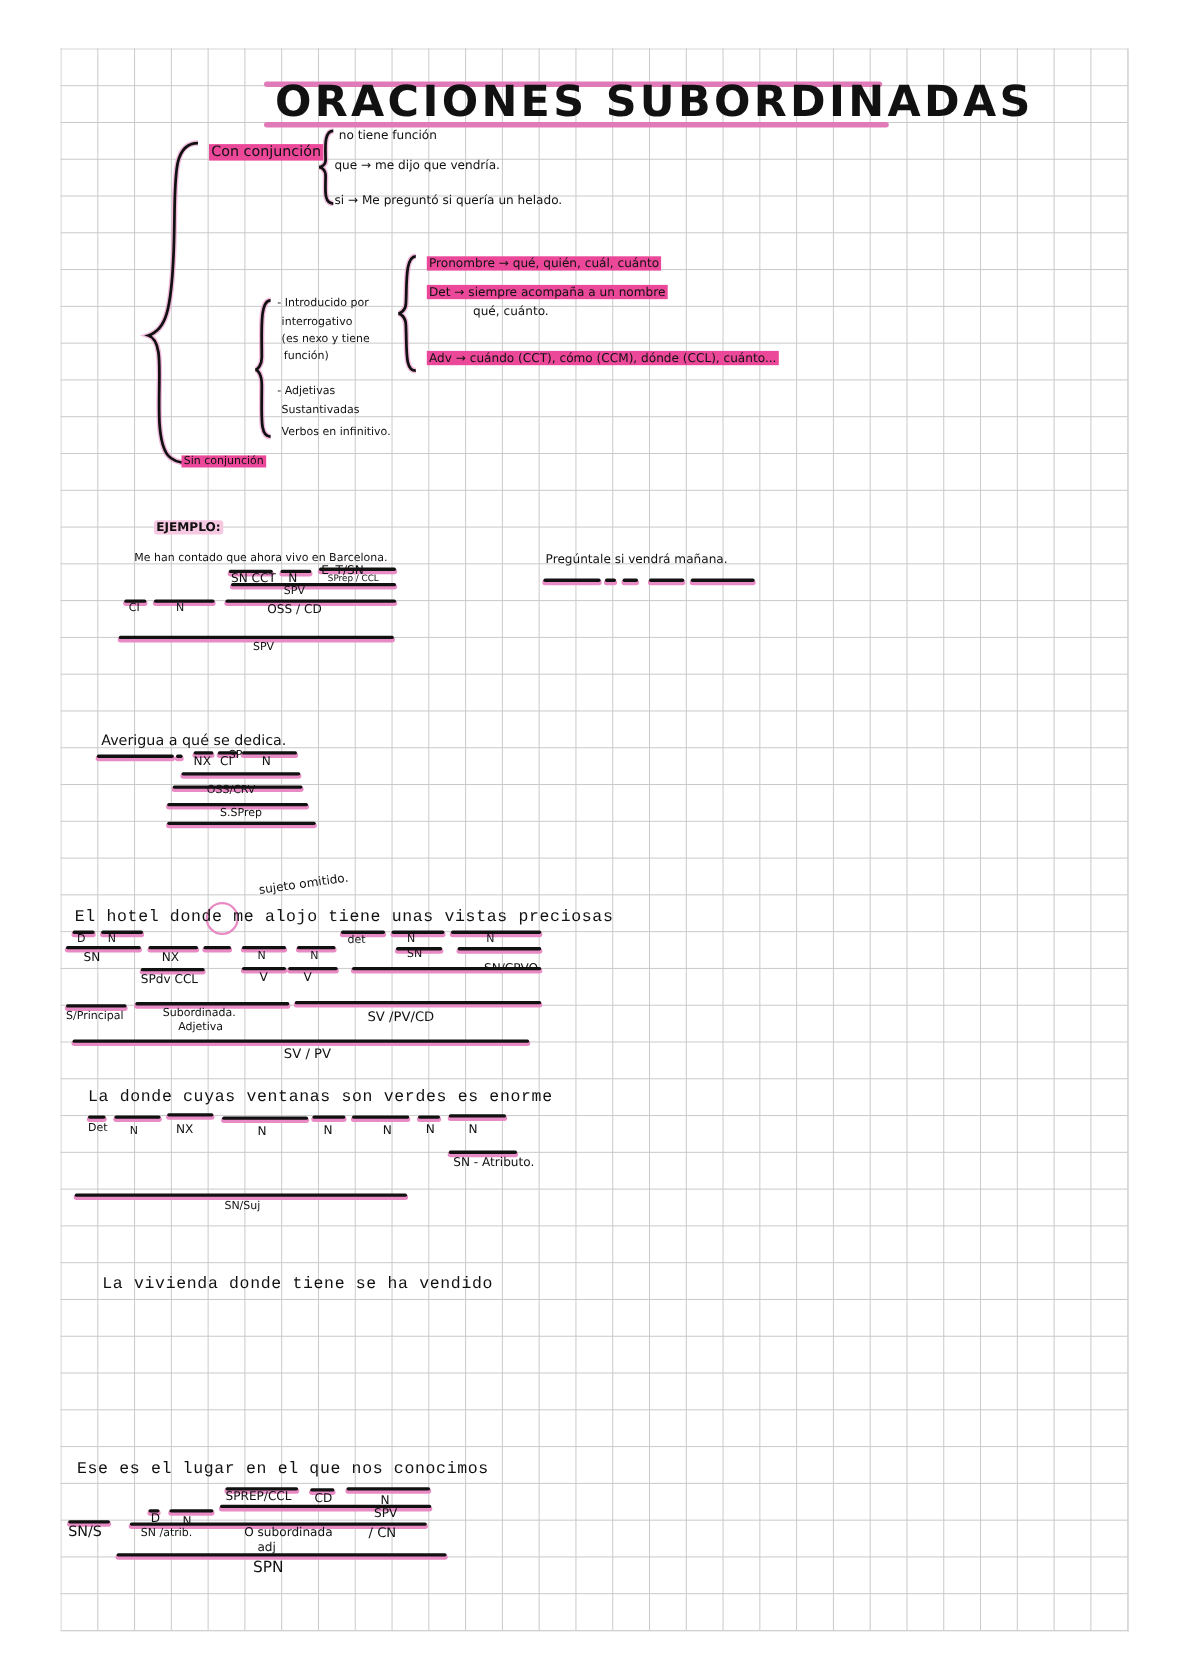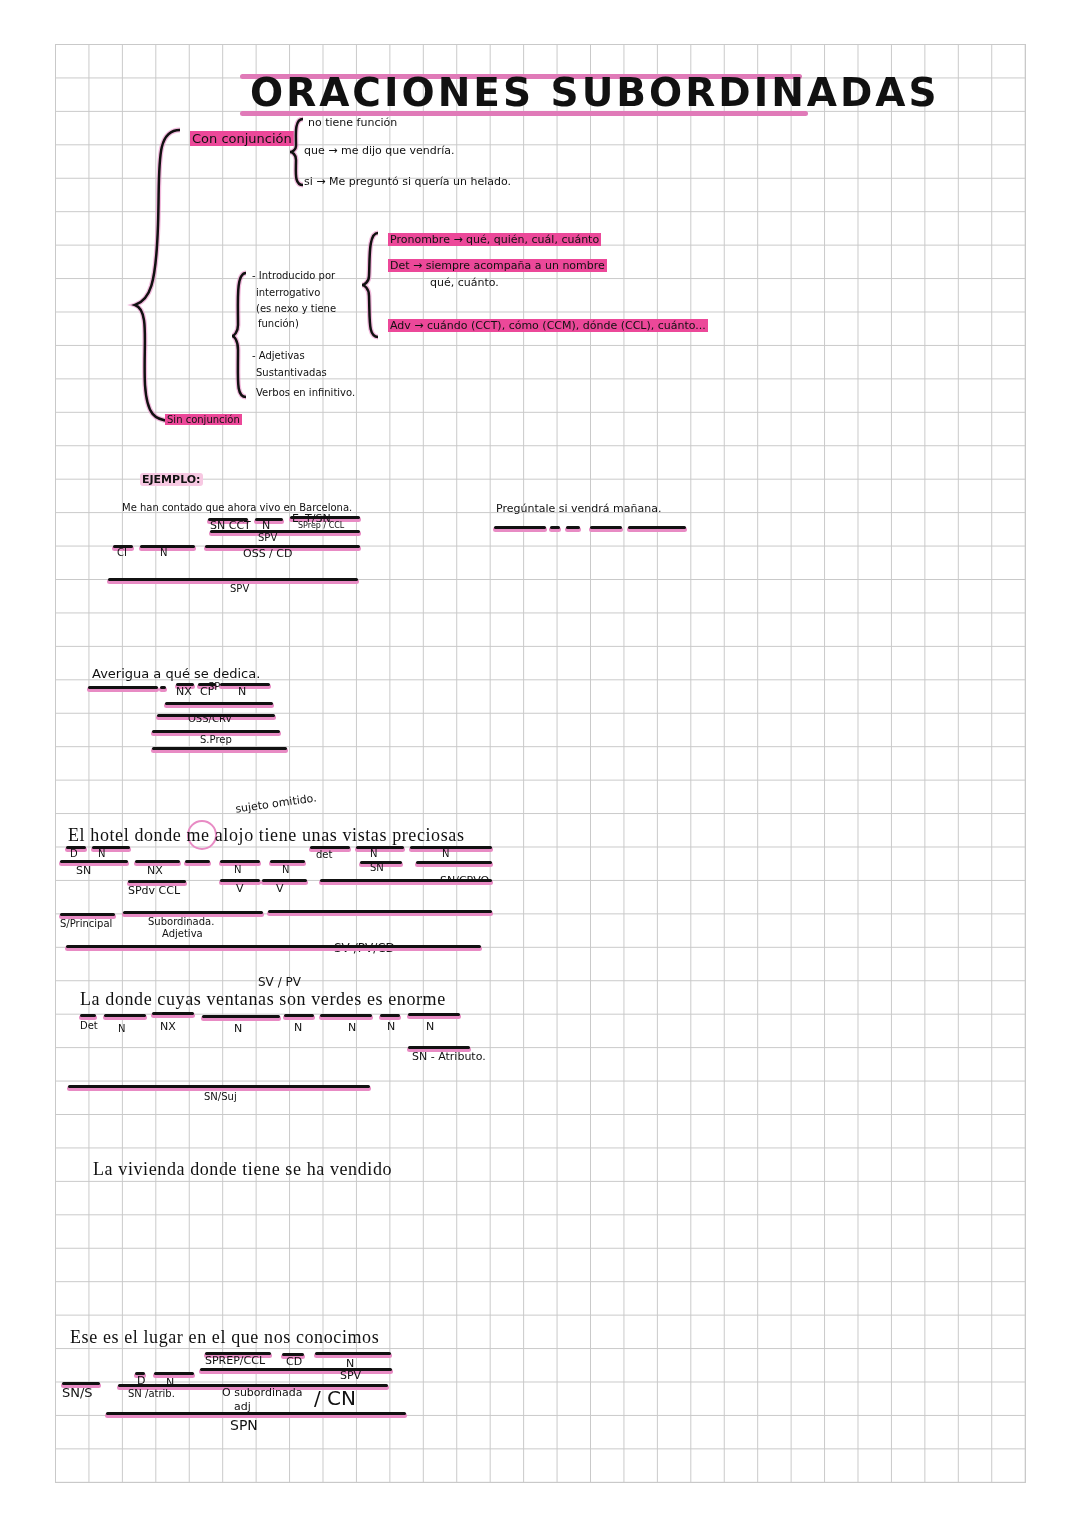--- a/index.html
+++ b/index.html
@@ -13,24 +13,24 @@
     background-size: 33.45px 33.45px;
     border-right: 1px solid #c9c9c9; border-bottom: 1px solid #c9c9c9;
   }
   .abs { position: absolute; white-space: nowrap; }
   .title { left: 250px; top: 70px; font-size: 39px; font-weight: bold; letter-spacing: 3px;
            font-family: "DejaVu Sans", sans-serif; }
   .pinkbar { position: absolute; height: 5px; background: #e07ab8; border-radius: 3px; }
   .hl { background: #ec4899; padding: 0 2px; }
   .hw { font-family: "DejaVu Sans", sans-serif; }
   .s9 { font-size: 11px; } .s10 { font-size: 10px; } .s11 { font-size: 11px; }
-  .s12 { font-size: 12px; margin-top: 24px; } .s13 { font-size: 13px; } .s14 { font-size: 14px; } .s16 { font-size: 20px; }
+  .s12 { font-size: 12px; } .s13 { font-size: 13px; } .s14 { font-size: 14px; } .s16 { font-size: 12px; margin-left: 21px; }
   .ul { position: absolute; height: 3px; background: #111; border-radius: 2px;
         box-shadow: 0 2px 0 1px #e88bc4; }
-  .typed { font-family: Liberation Serif, serif; font-size: 18px; letter-spacing: 0.6px; }
+  .typed { font-family: Liberation Mono, monospace; font-size: 15px; letter-spacing: 0.6px; }
   svg.brace { position: absolute; overflow: visible; }
   svg.brace path { fill: none; stroke: #111; stroke-width: 2.5; }
   svg.brace path.glow { stroke: #e88bc4; stroke-width: 5; opacity: 0.6; }
 </style>
 </head>
 <body>
 
 <div class="grid"></div>
 
 <div class="pinkbar" style="left:240px;top:74px;width:562px;"></div>
@@ -123,21 +123,21 @@
 <div class="ul" style="left:198px;top:683px;width:18px;"></div>
 <div class="ul" style="left:220px;top:683px;width:50px;"></div>
 <div class="abs hw s9" style="left:176px;top:685px;">NX</div>
 <div class="abs hw s9" style="left:200px;top:685px;">CI</div>
 <div class="abs hw s9" style="left:238px;top:685px;">N</div>
 <div class="ul" style="left:165px;top:702px;width:108px;"></div>
 <div class="abs hw s10" style="left:208px;top:681px;">SP</div>
 <div class="ul" style="left:157px;top:714px;width:118px;"></div>
 <div class="abs hw s10" style="left:188px;top:713px;">OSS/CRV</div>
 <div class="ul" style="left:152px;top:730px;width:128px;"></div>
-<div class="abs hw s10" style="left:200px;top:734px;">S.Prep</div>
+<div class="abs hw s10" style="left:200px;top:734px;">S.SPrep</div>
 <div class="ul" style="left:152px;top:747px;width:135px;"></div>
 
 <div class="abs hw s11" style="left:235px;top:797px;transform:rotate(-8deg);">sujeto omitido.</div>
 <div class="abs" style="left:187px;top:820px;width:26px;height:26px;border:2px solid #e88bc4;border-radius:50%;"></div>
 <div class="abs typed" style="left:68px;top:825px;">El hotel donde me alojo tiene unas vistas preciosas</div>
 <div class="ul" style="left:66px;top:846px;width:20px;"></div>
 <div class="ul" style="left:92px;top:846px;width:38px;"></div>
 <div class="ul" style="left:310px;top:846px;width:40px;"></div>
 <div class="ul" style="left:356px;top:846px;width:48px;"></div>
 <div class="ul" style="left:410px;top:846px;width:82px;"></div>

